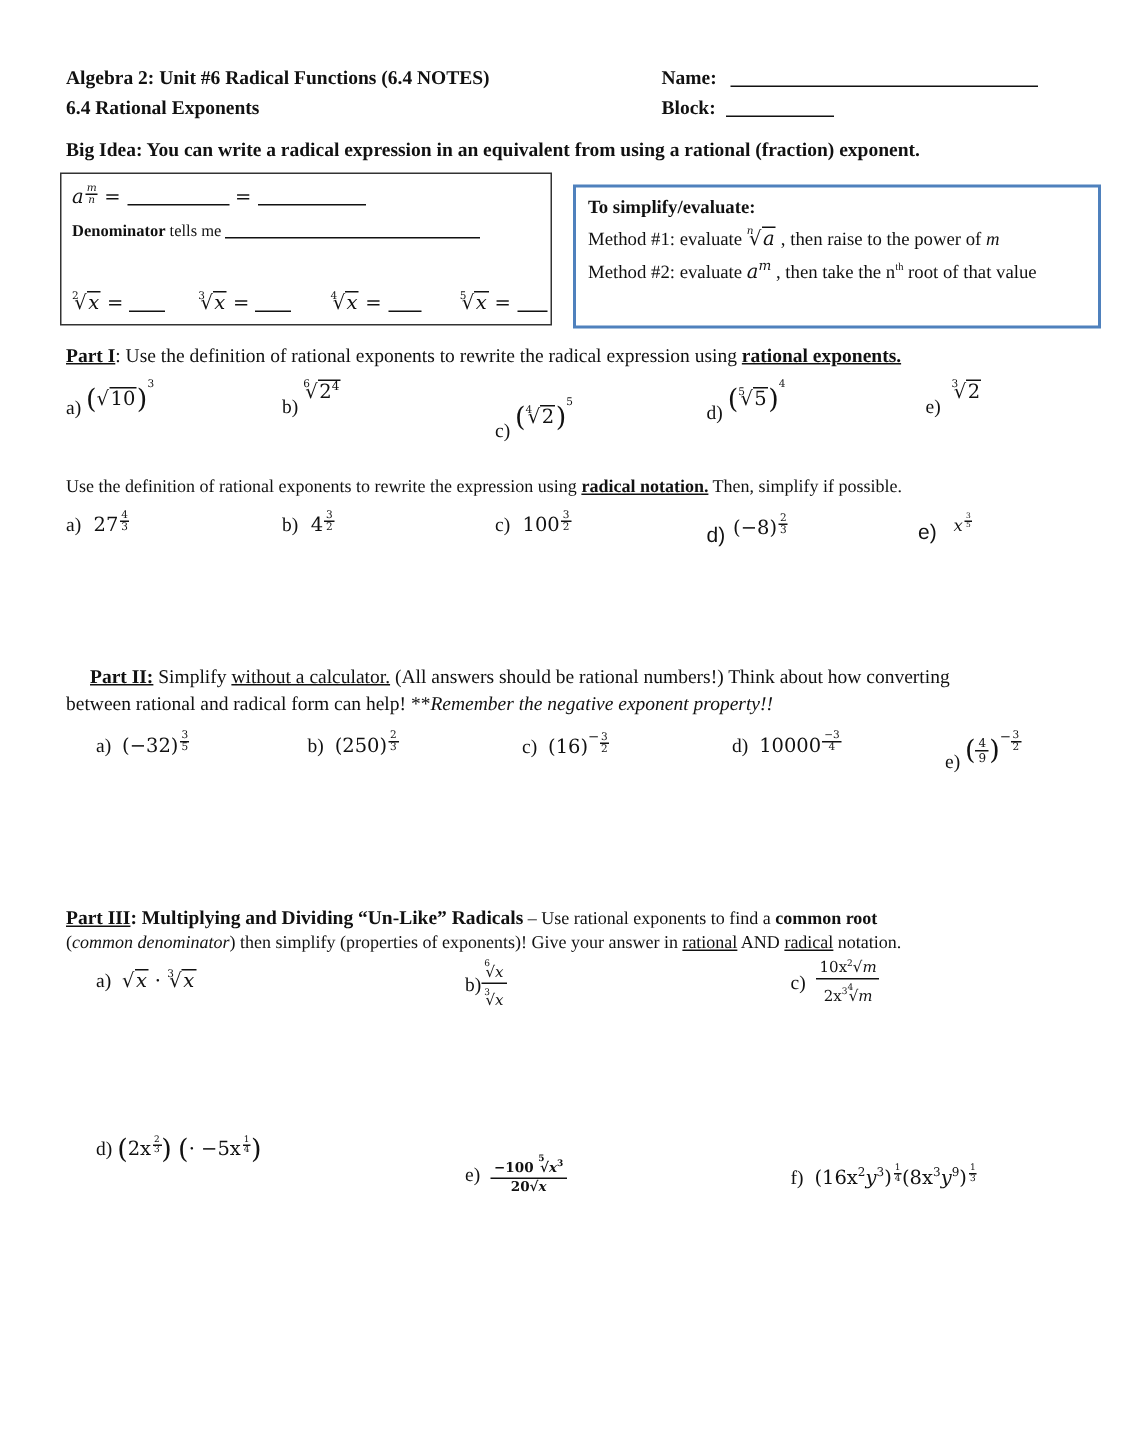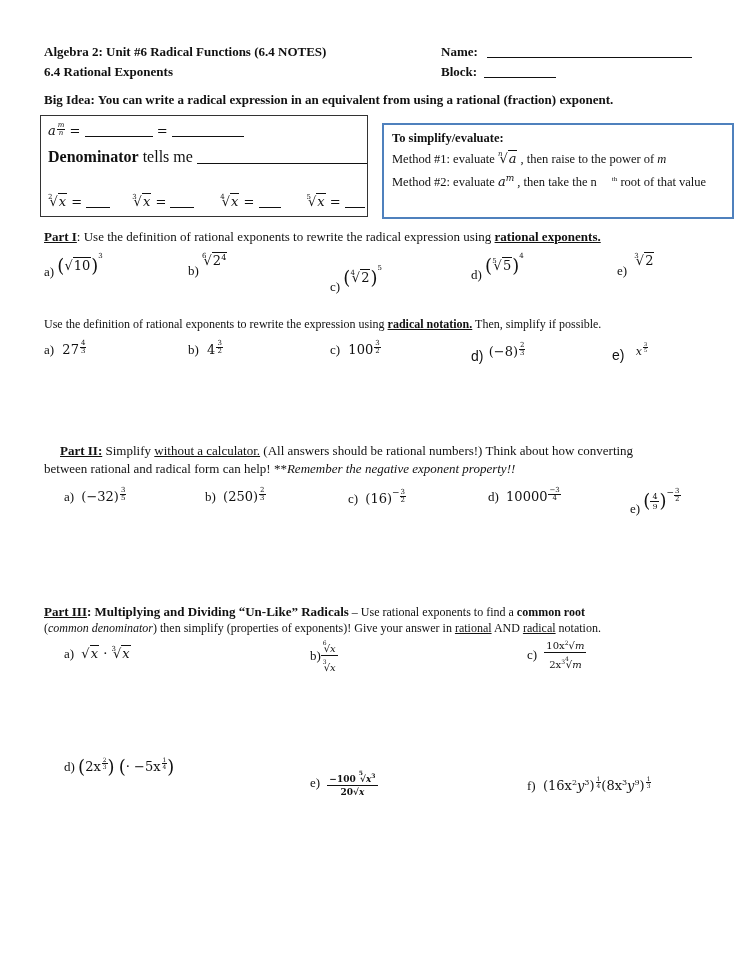--- a/index.html
+++ b/index.html
@@ -49,21 +49,21 @@
   <div class="abs math" style="left:7px;top:6px;">
     <span class="mi">a</span><span class="fr" style="vertical-align:8px;">
         <span class="n mi">m</span>
         <span class="d mi">n</span>
       </span>
     <span>=</span>
     <span class="blank" style="width:68px;"></span>
     <span>=</span>
     <span class="blank" style="width:72px;"></span>
   </div>
-  <div class="abs" style="left:7px;top:32px;font-size:16px;">
+  <div class="abs" style="left:7px;top:32px;font-size:11px;">
     <span class="b">Denominator</span>
     <span>tells me</span>
     <span class="blank" style="width:170px;"></span>
   </div>
   <div class="abs math" style="left:7px;top:77px;">
     <span style="display:inline-block;width:80px;"><span class="idx">2</span>√<span class="rad"><span class="over mi">x</span></span> <span>=</span> <span class="blank" style="width:24px;"></span></span>
     <span style="display:inline-block;width:84px;"><span class="idx">3</span>√<span class="rad"><span class="over mi">x</span></span> <span>=</span> <span class="blank" style="width:24px;"></span></span>
     <span style="display:inline-block;width:82px;"><span class="idx">4</span>√<span class="rad"><span class="over mi">x</span></span> <span>=</span> <span class="blank" style="width:22px;"></span></span>
     <span style="display:inline-block;width:70px;"><span class="idx">5</span>√<span class="rad"><span class="over mi">x</span></span> <span>=</span> <span class="blank" style="width:20px;"></span></span>
   </div>
@@ -73,21 +73,21 @@
   <div class="abs b" style="left:8px;top:6px;font-size:12.5px;">To simplify/evaluate:</div>
   <div class="abs" style="left:8px;top:25px;font-size:12.5px;">
     <span>Method #1:  evaluate</span>
     <span class="math"><span class="idx mi">n</span>√<span class="rad"><span class="over mi">a</span></span></span>
     <span>, then raise to the power of</span>
     <span class="i">m</span>
   </div>
   <div class="abs" style="left:8px;top:48px;font-size:12.5px;">
     <span>Method #2:  evaluate</span>
     <span class="math mi"><span>a</span><sup style="font-size:9px;">m</sup></span>
-    <span>, then take the n</span><sup style="font-size:7px;margin-left:15px;">th</sup>
+    <span>, then take the n</span><sup style="font-size:7px;">th</sup>
     <span>root of that value</span>
   </div>
 </div>
 
 <div class="abs" style="left:44px;top:229px;font-size:13px;">
   <span class="b u">Part I</span><span>:  Use the definition of rational exponents to rewrite the radical expression using </span><span class="b u">rational exponents.</span>
 </div>
 <div class="abs" style="left:44px;top:252px;">
   <span style="vertical-align:-6px;">a)</span>
   <span class="math"><span class="paren">(</span>√<span class="rad"><span class="over">10</span></span><span class="paren">)</span><sup style="font-size:7px;vertical-align:12px;">3</sup></span>

